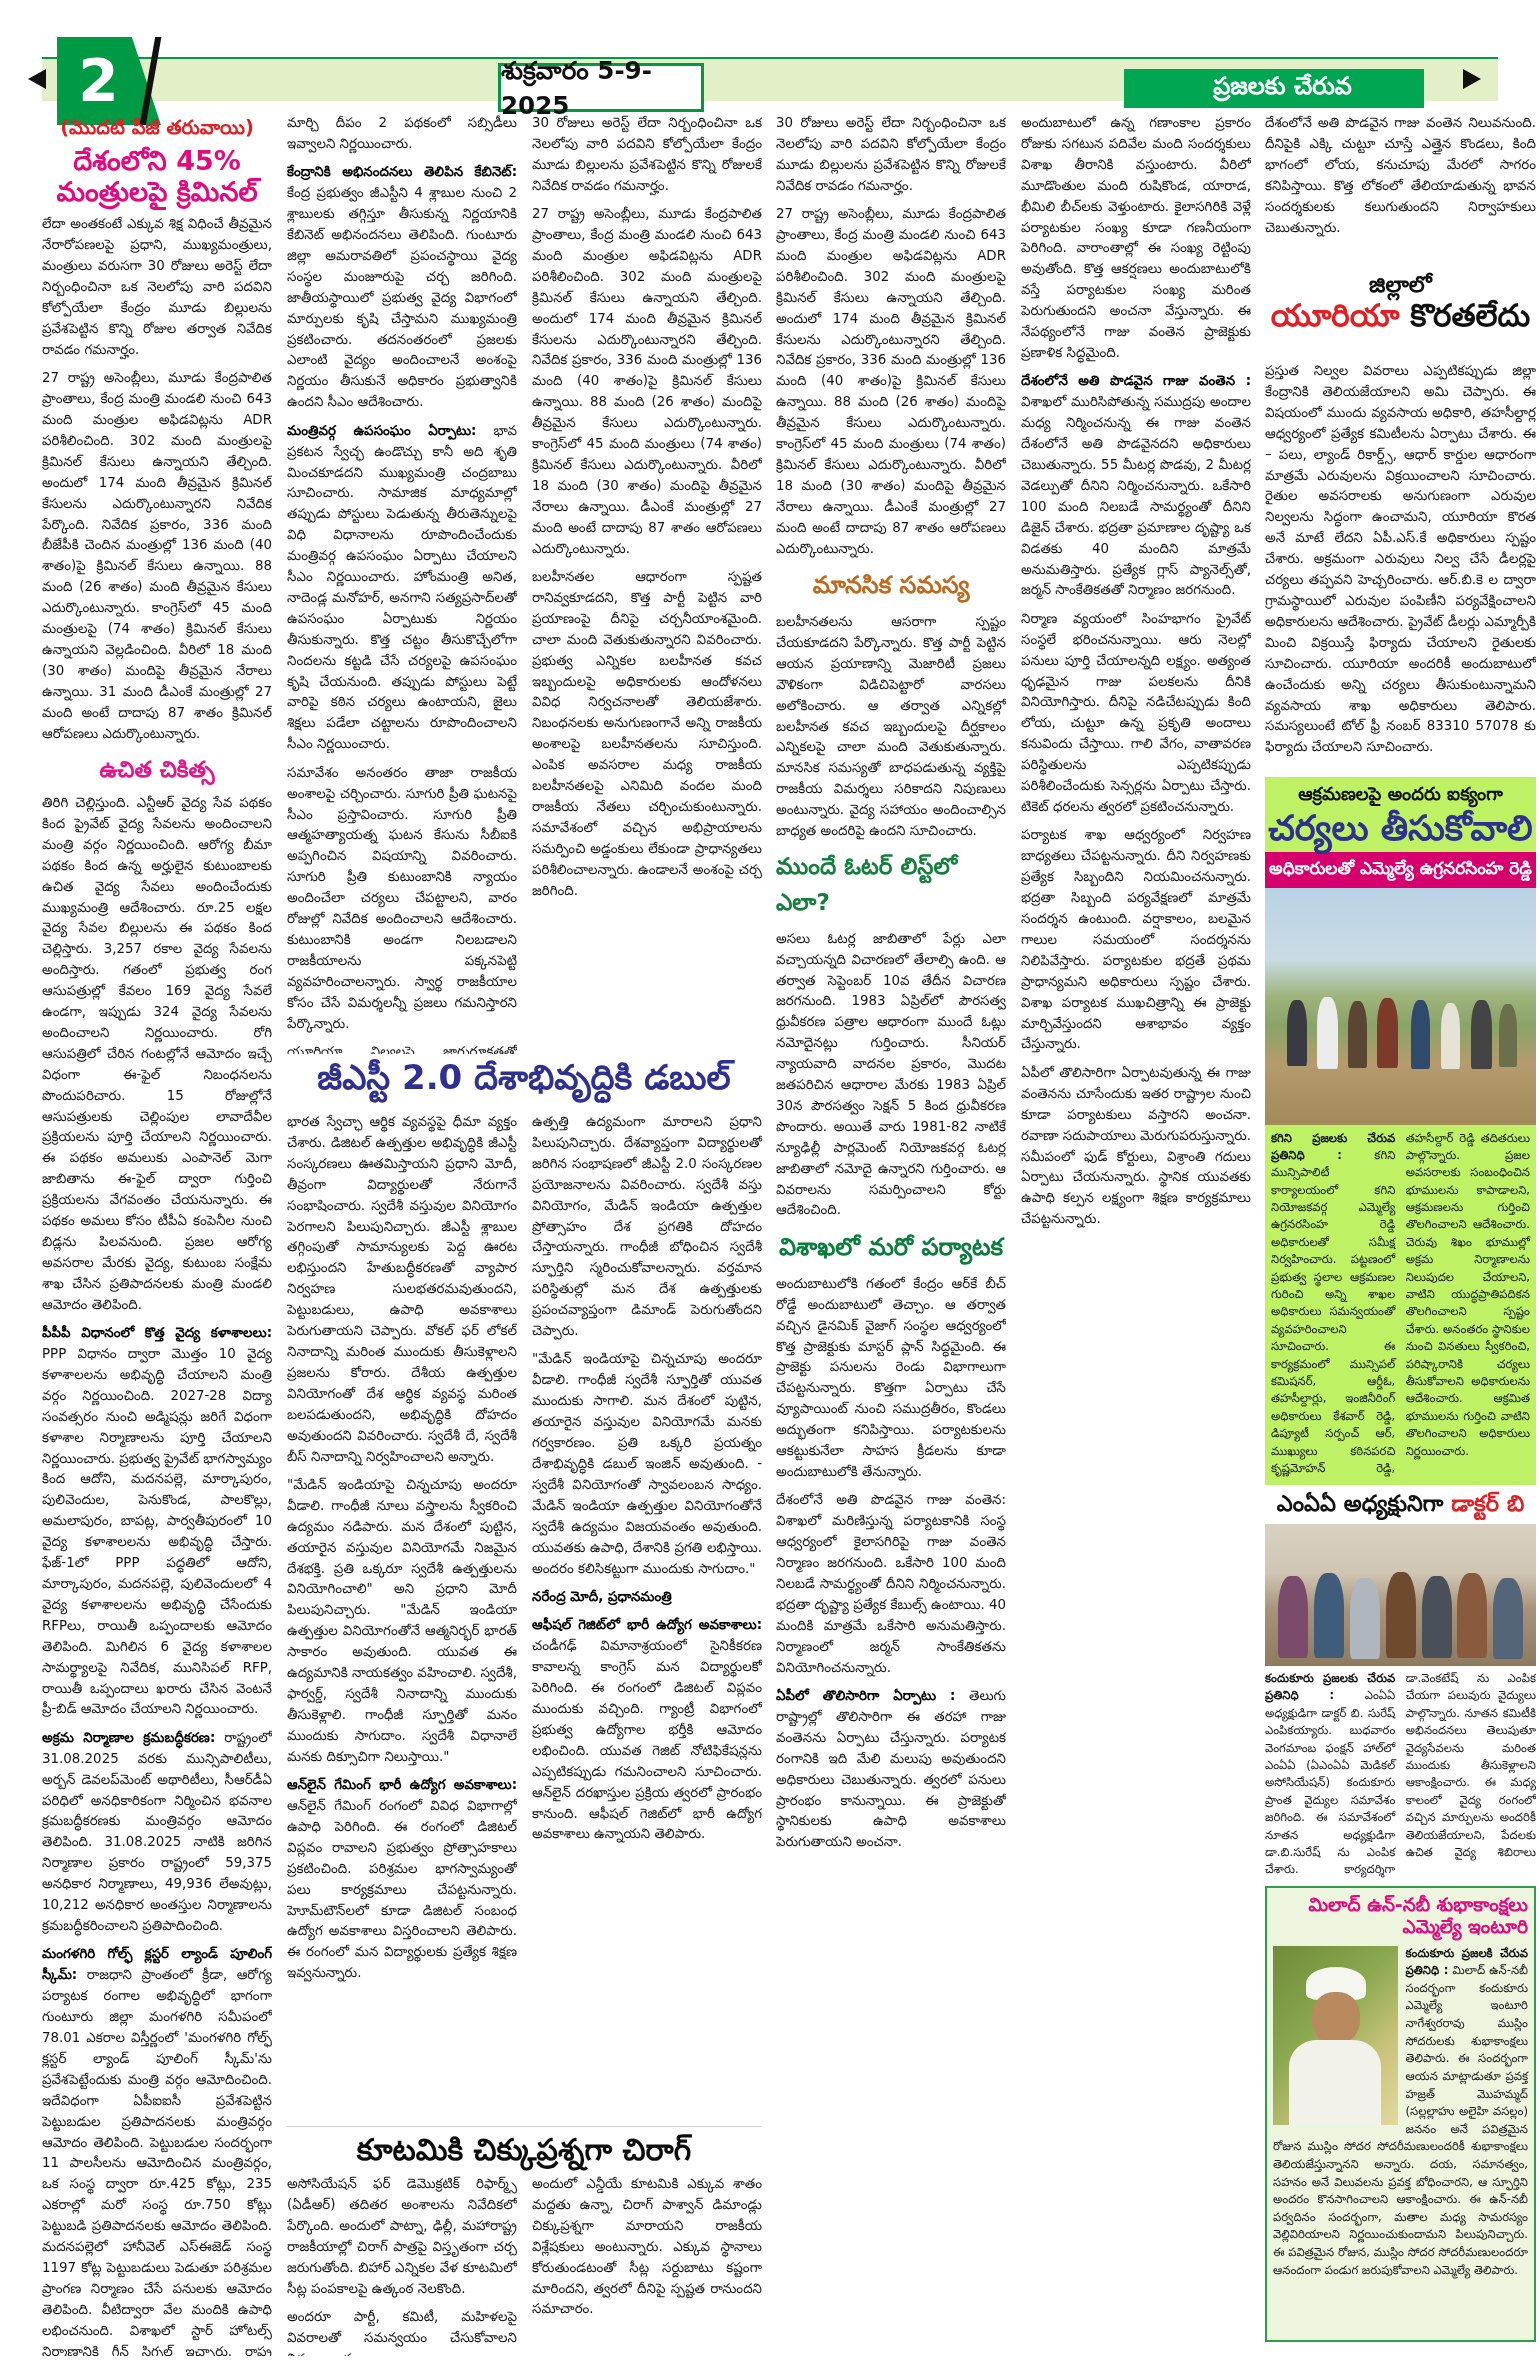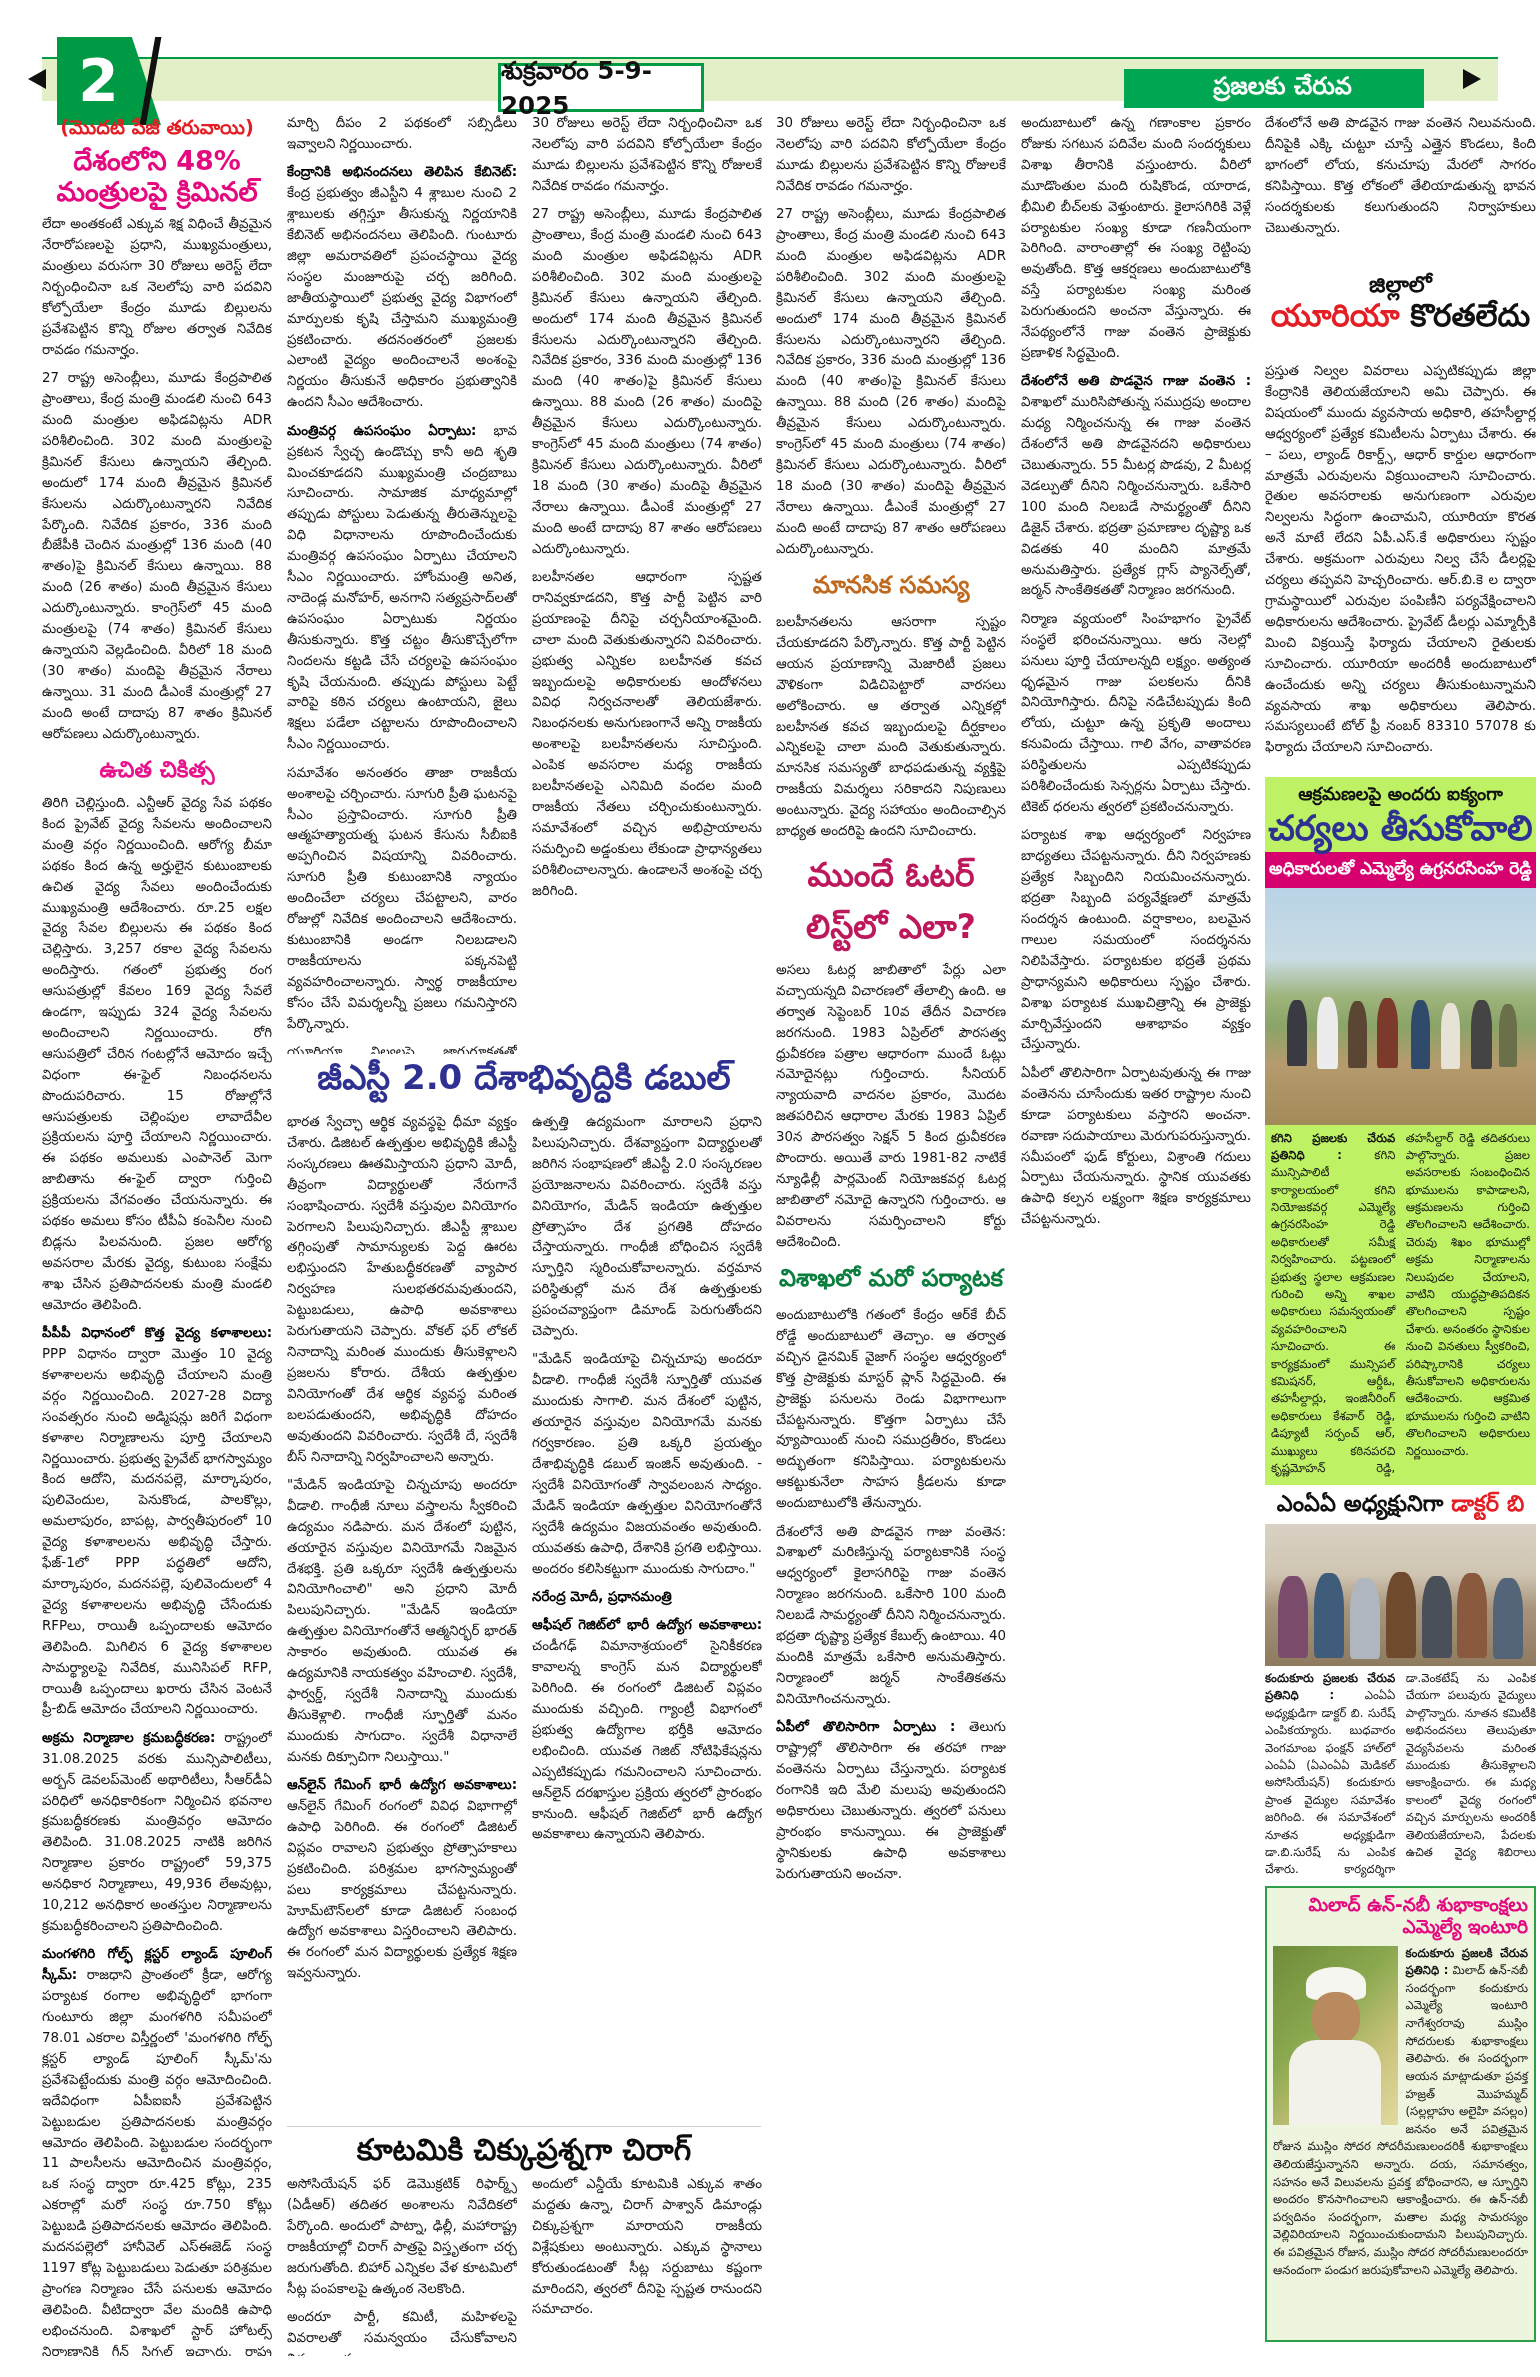--- a/index.html
+++ b/index.html
@@ -22,21 +22,21 @@
            display:flex;align-items:center;justify-content:center;font-size:24px;font-weight:bold;color:#fff;padding-left:17px;}
   
   .colblock{position:absolute;overflow:hidden;text-align:justify;font-size:13.4px;line-height:1.56;}
   .item{margin:0 0 7.5px 0;}
   .item b{font-weight:bold;color:#000;}
   .kicker{color:#e31e24;font-weight:bold;font-size:19.4px;text-align:center;margin-bottom:1.5px;}
   .headline-magenta{color:#e5097f;font-weight:bold;font-size:27px;line-height:1.15;text-align:center;margin-bottom:7.5px;}
   .subhead-red{color:#e8128c;font-weight:bold;font-size:22.4px;text-align:center;margin:6px 0;}
   .subhead-orange{color:#bf6a1f;font-weight:bold;font-size:24px;text-align:center;margin:7.5px 0;}
   .subhead-green{color:#0b7e3e;font-weight:bold;font-size:24px;text-align:center;margin:7.5px 0;}
-  .subhead-black{color:#be185d;font-weight:bold;font-size:33px;text-align:center;margin:7.5px 0;}
+  .subhead-black{color:#15803d;font-weight:bold;font-size:23px;text-align:left;margin:7.5px 0;}
   .wide-head{position:absolute;text-align:center;font-weight:bold;overflow:hidden;}
   #gst-head{left:287px;top:1057px;width:474px;height:46px;font-size:34px;color:#2e3192;}
   #chirag-head{left:287px;top:2126px;width:474px;height:42px;font-size:30px;color:#0d0d0d;border-top:1.5px solid #cfcfcf;padding-top:4.5px;}
   
   #feature-box{position:absolute;left:1265px;top:777px;width:271px;height:708px;background:#bef264;overflow:hidden;}
   #feature-kicker{font-size:18px;font-weight:bold;color:#111;text-align:center;margin-top:6px;}
   #feature-head{font-size:35px;font-weight:bold;color:#2e3192;text-align:center;line-height:1.1;}
   #feature-strip{margin-top:4.5px;background:#d6006e;color:#fff;font-weight:bold;font-size:17px;text-align:center;padding:6px 3px;}
   #feature-photo{width:100%;height:237px;position:relative;overflow:hidden;
       background:linear-gradient(#b9d3e6 0%,#c9dce4 30%,#9db37b 46%,#8aa468 58%,#b59b6d 74%,#a28a59 100%);}
@@ -80,21 +80,21 @@
   <div class="pagenum-slash"></div>
   <div class="datebox">
     <span>శుక్రవారం 5-9-2025</span>
   </div>
   <div class="brandbox">
     <span>ప్రజలకు చేరువ</span>
   </div>
 
   <div class="colblock" style="left:42px;top:113px;width:230px;height:2243px;">
       <div class="item kicker">(మొదటి పేజీ తరువాయి)</div>
-      <div class="item headline-magenta">దేశంలోని 48% మంత్రులపై క్రిమినల్</div>
+      <div class="item headline-magenta">దేశంలోని 45% మంత్రులపై క్రిమినల్</div>
       <div class="item">లేదా అంతకంటే ఎక్కువ శిక్ష విధించే తీవ్రమైన నేరారోపణలపై ప్రధాని, ముఖ్యమంత్రులు, మంత్రులు వరుసగా 30 రోజులు అరెస్ట్ లేదా నిర్బంధించినా ఒక నెలలోపు వారి పదవిని కోల్పోయేలా కేంద్రం మూడు బిల్లులను ప్రవేశపెట్టిన కొన్ని రోజుల తర్వాత నివేదిక రావడం గమనార్హం.</div>
       <div class="item">27 రాష్ట్ర అసెంబ్లీలు, మూడు కేంద్రపాలిత ప్రాంతాలు, కేంద్ర మంత్రి మండలి నుంచి 643 మంది మంత్రుల అఫిడవిట్లను ADR పరిశీలించింది. 302 మంది మంత్రులపై క్రిమినల్ కేసులు ఉన్నాయని తేల్చింది. అందులో 174 మంది తీవ్రమైన క్రిమినల్ కేసులను ఎదుర్కొంటున్నారని నివేదిక పేర్కొంది. నివేదిక ప్రకారం, 336 మంది బీజేపీకి చెందిన మంత్రుల్లో 136 మంది (40 శాతం)పై క్రిమినల్ కేసులు ఉన్నాయి. 88 మంది (26 శాతం) మంది తీవ్రమైన కేసులు ఎదుర్కొంటున్నారు. కాంగ్రెస్‌లో 45 మంది మంత్రులపై (74 శాతం) క్రిమినల్ కేసులు ఉన్నాయని వెల్లడించింది. వీరిలో 18 మంది (30 శాతం) మందిపై తీవ్రమైన నేరాలు ఉన్నాయి. 31 మంది డీఎంకే మంత్రుల్లో 27 మంది అంటే దాదాపు 87 శాతం క్రిమినల్ ఆరోపణలు ఎదుర్కొంటున్నారు.</div>
       <div class="item subhead-red">ఉచిత చికిత్స</div>
       <div class="item">తిరిగి చెల్లిస్తుంది. ఎన్టీఆర్ వైద్య సేవ పథకం కింద ప్రైవేట్ వైద్య సేవలను అందించాలని మంత్రి వర్గం నిర్ణయించింది. ఆరోగ్య బీమా పథకం కింద ఉన్న అర్హులైన కుటుంబాలకు ఉచిత వైద్య సేవలు అందించేందుకు ముఖ్యమంత్రి ఆదేశించారు. రూ.25 లక్షల వైద్య సేవల బిల్లులను ఈ పథకం కింద చెల్లిస్తారు. 3,257 రకాల వైద్య సేవలను అందిస్తారు. గతంలో ప్రభుత్వ రంగ ఆసుపత్రుల్లో కేవలం 169 వైద్య సేవలే ఉండగా, ఇప్పుడు 324 వైద్య సేవలను అందించాలని నిర్ణయించారు. రోగి ఆసుపత్రిలో చేరిన గంటల్లోనే ఆమోదం ఇచ్చే విధంగా ఈ-ఫైల్ నిబంధనలను పొందుపరిచారు. 15 రోజుల్లోనే ఆసుపత్రులకు చెల్లింపుల లావాదేవీల ప్రక్రియలను పూర్తి చేయాలని నిర్ణయించారు. ఈ పథకం అమలుకు ఎంపానెల్ మెగా జాబితాను ఈ-ఫైల్ ద్వారా గుర్తించి ప్రక్రియలను వేగవంతం చేయనున్నారు. ఈ పథకం అమలు కోసం టీపీఏ కంపెనీల నుంచి బిడ్లను పిలవనుంది. ప్రజల ఆరోగ్య అవసరాల మేరకు వైద్య, కుటుంబ సంక్షేమ శాఖ చేసిన ప్రతిపాదనలకు మంత్రి మండలి ఆమోదం తెలిపింది.</div>
       <div class="item"><b>పీపీపీ విధానంలో కొత్త వైద్య కళాశాలలు:</b> PPP విధానం ద్వారా మొత్తం 10 వైద్య కళాశాలలను అభివృద్ధి చేయాలని మంత్రి వర్గం నిర్ణయించింది. 2027-28 విద్యా సంవత్సరం నుంచి అడ్మిషన్లు జరిగే విధంగా కళాశాల నిర్మాణాలను పూర్తి చేయాలని నిర్ణయించారు. ప్రభుత్వ ప్రైవేట్ భాగస్వామ్యం కింద ఆదోని, మదనపల్లె, మార్కాపురం, పులివెందుల, పెనుకొండ, పాలకొల్లు, అమలాపురం, బాపట్ల, పార్వతీపురంలో 10 వైద్య కళాశాలలను అభివృద్ధి చేస్తారు. ఫేజ్-1లో PPP పద్ధతిలో ఆదోని, మార్కాపురం, మదనపల్లె, పులివెందులలో 4 వైద్య కళాశాలలను అభివృద్ధి చేసేందుకు RFPలు, రాయితీ ఒప్పందాలకు ఆమోదం తెలిపింది. మిగిలిన 6 వైద్య కళాశాలల సామర్థ్యాలపై నివేదిక, మునిసిపల్ RFP, రాయితీ ఒప్పందాలు ఖరారు చేసిన వెంటనే ప్రీ-బిడ్ ఆమోదం చేయాలని నిర్ణయించారు.</div>
       <div class="item"><b>అక్రమ నిర్మాణాల క్రమబద్ధీకరణ:</b> రాష్ట్రంలో 31.08.2025 వరకు మున్సిపాలిటీలు, అర్బన్ డెవలప్‌మెంట్ అథారిటీలు, సీఆర్‌డీఏ పరిధిలో అనధికారికంగా నిర్మించిన భవనాల క్రమబద్ధీకరణకు మంత్రివర్గం ఆమోదం తెలిపింది. 31.08.2025 నాటికి జరిగిన నిర్మాణాల ప్రకారం రాష్ట్రంలో 59,375 అనధికార నిర్మాణాలు, 49,936 లేఅవుట్లు, 10,212 అనధికార అంతస్తుల నిర్మాణాలను క్రమబద్ధీకరించాలని ప్రతిపాదించింది.</div>
       <div class="item"><b>మంగళగిరి గోల్ఫ్ క్లస్టర్ ల్యాండ్ పూలింగ్ స్కీమ్:</b> రాజధాని ప్రాంతంలో క్రీడా, ఆరోగ్య పర్యాటక రంగాల అభివృద్ధిలో భాగంగా గుంటూరు జిల్లా మంగళగిరి సమీపంలో 78.01 ఎకరాల విస్తీర్ణంలో 'మంగళగిరి గోల్ఫ్ క్లస్టర్ ల్యాండ్ పూలింగ్ స్కీమ్'ను ప్రవేశపెట్టేందుకు మంత్రి వర్గం ఆమోదించింది. ఇదేవిధంగా ఏపీఐఐసీ ప్రవేశపెట్టిన పెట్టుబడుల ప్రతిపాదనలకు మంత్రివర్గం ఆమోదం తెలిపింది. పెట్టుబడుల సందర్భంగా 11 పాలసీలను ఆమోదించిన మంత్రివర్గం, ఒక సంస్థ ద్వారా రూ.425 కోట్లు, 235 ఎకరాల్లో మరో సంస్థ రూ.750 కోట్లు పెట్టుబడి ప్రతిపాదనలకు ఆమోదం తెలిపింది. మదనపల్లెలో హానీవెల్ ఎస్ఈజెడ్ సంస్థ 1197 కోట్ల పెట్టుబడులు పెడుతూ పరిశ్రమల ప్రాంగణ నిర్మాణం చేసే పనులకు ఆమోదం తెలిపింది. వీటిద్వారా వేల మందికి ఉపాధి లభించనుంది. విశాఖలో స్టార్ హోటల్స్ నిర్మాణానికి గ్రీన్ సిగ్నల్ ఇచ్చారు. రాష్ట్ర అవసరాలకు అనుగుణంగా ప్రవేశపెట్టే మౌలిక సదుపాయాల ప్రాజెక్టుల అభివృద్ధికి అవసరమైన నిధుల సమీకరణకు అనుమతించాలని మంత్రివర్గం నిర్ణయించారు. రాష్ట్రంలో పేద కుటుంబాలకు అండగా నిలిచేందుకు డీబీటీ పథకాల ద్వారా అమలు చేయాలని నిర్ణయించారు. అందులో భాగంగా ప్రాంతాల వారీగా 3 సెట్లు కేటాయించే ప్రతిపాదనలకు ఆమోదం తెలిపింది. గత నెలలో ప్రాంతవాసుల వినతి మేరకు 5 కోట్లతో 14.2 కిలోమీటర్ల రహదారి నిర్మాణానికి ఆమోదం తెలిపారు.</div>
     </div>
 
   <div class="colblock" style="left:287px;top:113px;width:230px;height:941px;">

